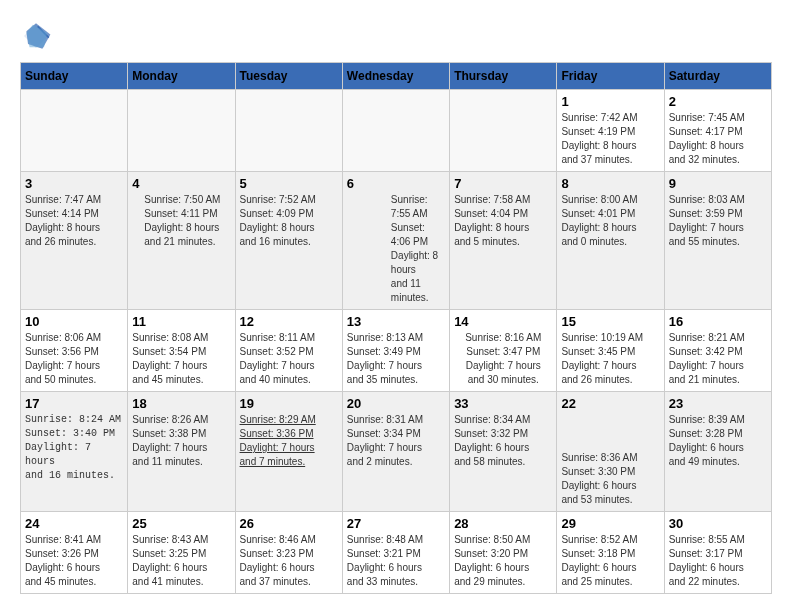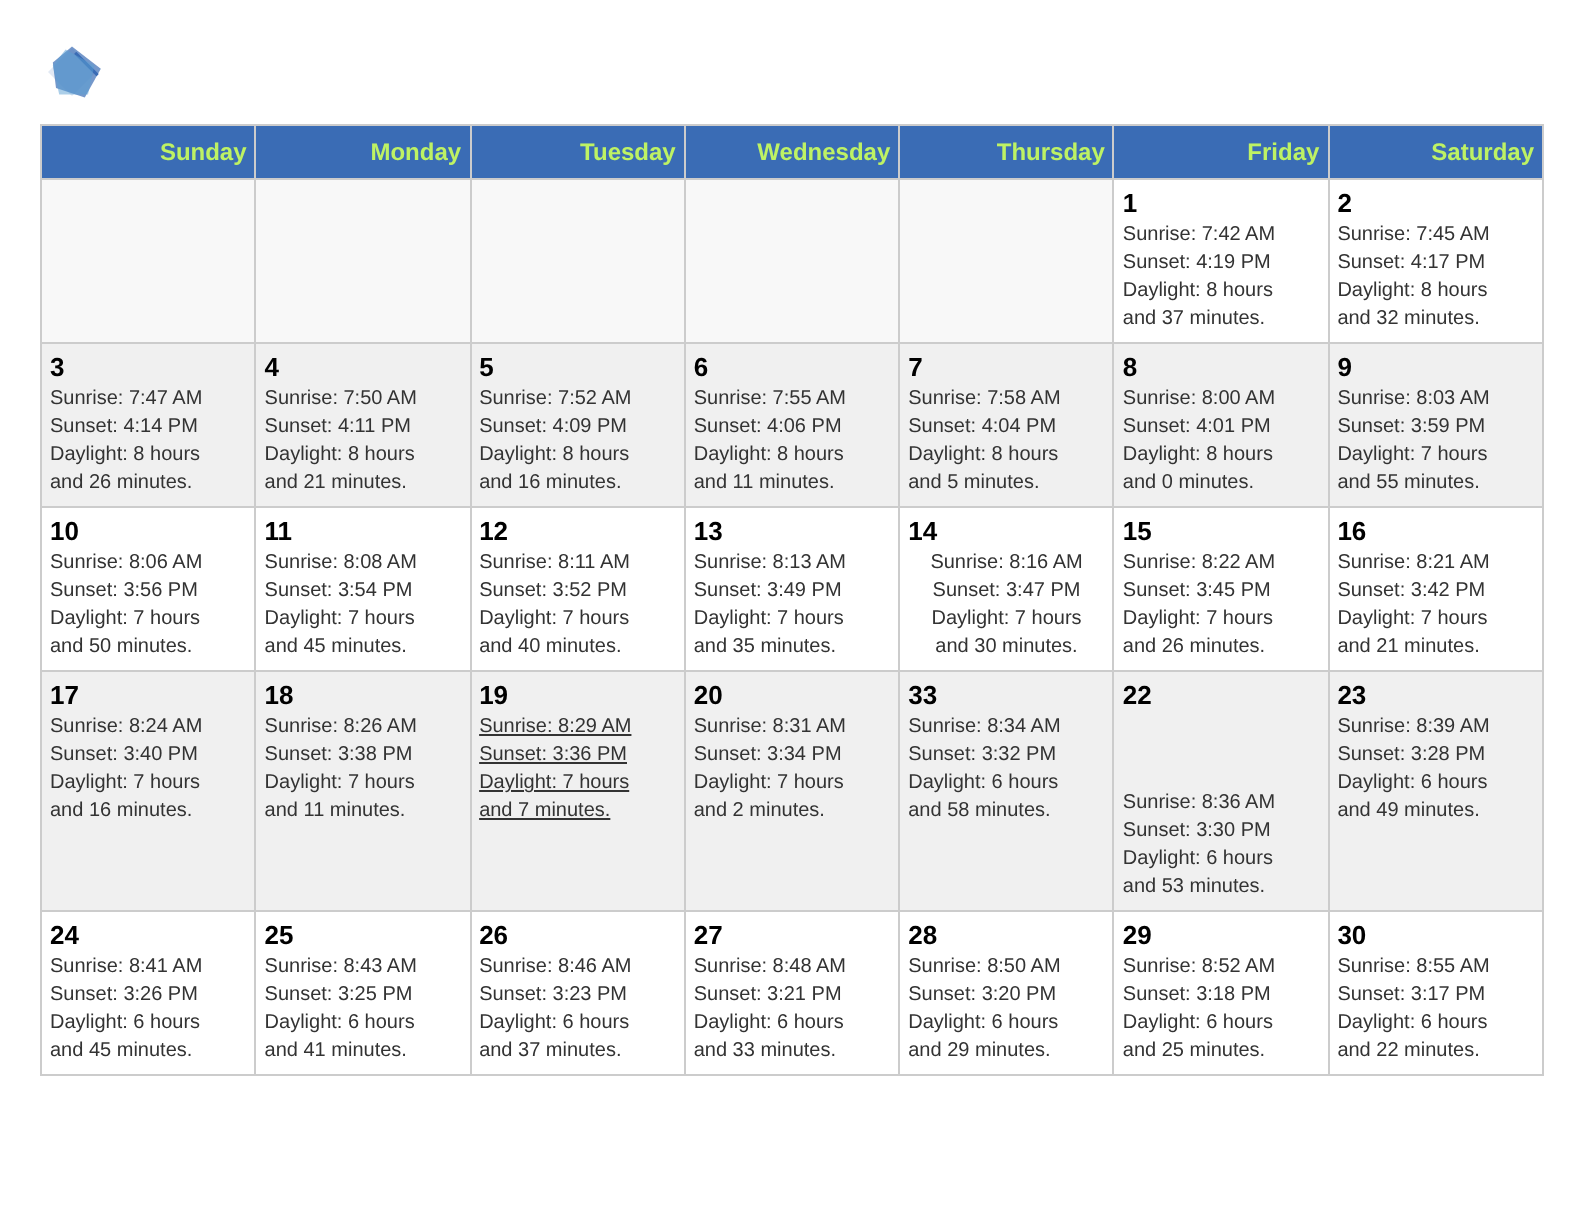--- a/index.html
+++ b/index.html
@@ -46,23 +46,23 @@
       font-size: 15px;
       color: #555;
     }
     .calendar {
       width: 100%;
       border-collapse: collapse;
       font-size: 11px;
     }
     .calendar th {
       background-color: #3a6cb5;
-      color: #bef264;
+      color: #000000;
       padding: 6px 4px;
-      text-align: right;
+      text-align: left;
       font-size: 12px;
       font-weight: bold;
       border: 1px solid #ccc;
     }
     .calendar td {
       border: 1px solid #ccc;
       vertical-align: top;
       padding: 4px;
       width: calc(100% / 7);
       height: 80px;
@@ -145,35 +145,35 @@
       <tr class="row-shaded">
         <td>
           <span class="day-number">3</span>
           <div class="day-info" style="white-space: pre-line;">Sunrise: 7:47 AM
 Sunset: 4:14 PM
 Daylight: 8 hours
 and 26 minutes.</div>
         </td>
         <td>
           <span class="day-number">4</span>
-          <div class="day-info" style="white-space: pre-line;">Sunrise: 7:50 AM
+          <div class="day-info" style="white-space: pre-line; margin-left: 12px;">Sunrise: 7:50 AM
 Sunset: 4:11 PM
 Daylight: 8 hours
 and 21 minutes.</div>
         </td>
         <td>
           <span class="day-number">5</span>
           <div class="day-info" style="white-space: pre-line;">Sunrise: 7:52 AM
 Sunset: 4:09 PM
 Daylight: 8 hours
 and 16 minutes.</div>
         </td>
         <td>
           <span class="day-number">6</span>
-          <div class="day-info" style="white-space: pre-line;">Sunrise: 7:55 AM
+          <div class="day-info" style="white-space: pre-line; margin-left: 44px;">Sunrise: 7:55 AM
 Sunset: 4:06 PM
 Daylight: 8 hours
 and 11 minutes.</div>
         </td>
         <td>
           <span class="day-number">7</span>
           <div class="day-info" style="white-space: pre-line;">Sunrise: 7:58 AM
 Sunset: 4:04 PM
 Daylight: 8 hours
 and 5 minutes.</div>
@@ -224,37 +224,37 @@
         </td>
         <td>
           <span class="day-number">14</span>
           <div class="day-info" style="white-space: pre-line; text-align: center;">Sunrise: 8:16 AM
 Sunset: 3:47 PM
 Daylight: 7 hours
 and 30 minutes.</div>
         </td>
         <td>
           <span class="day-number">15</span>
-          <div class="day-info" style="white-space: pre-line;">Sunrise: 8:22 AM
+          <div class="day-info" style="white-space: pre-line;">Sunrise: 10:19 AM
 Sunset: 3:45 PM
 Daylight: 7 hours
 and 26 minutes.</div>
         </td>
         <td>
           <span class="day-number">16</span>
           <div class="day-info" style="white-space: pre-line;">Sunrise: 8:21 AM
 Sunset: 3:42 PM
 Daylight: 7 hours
 and 21 minutes.</div>
         </td>
       </tr>
       <tr class="row-shaded">
         <td>
           <span class="day-number">17</span>
-          <div class="day-info" style="white-space: pre-line;">Sunrise: 8:24 AM
+          <div class="day-info" style="white-space: pre-line; font-family: Liberation Mono, monospace;">Sunrise: 8:24 AM
 Sunset: 3:40 PM
 Daylight: 7 hours
 and 16 minutes.</div>
         </td>
         <td>
           <span class="day-number">18</span>
           <div class="day-info" style="white-space: pre-line;">Sunrise: 8:26 AM
 Sunset: 3:38 PM
 Daylight: 7 hours
 and 11 minutes.</div>

